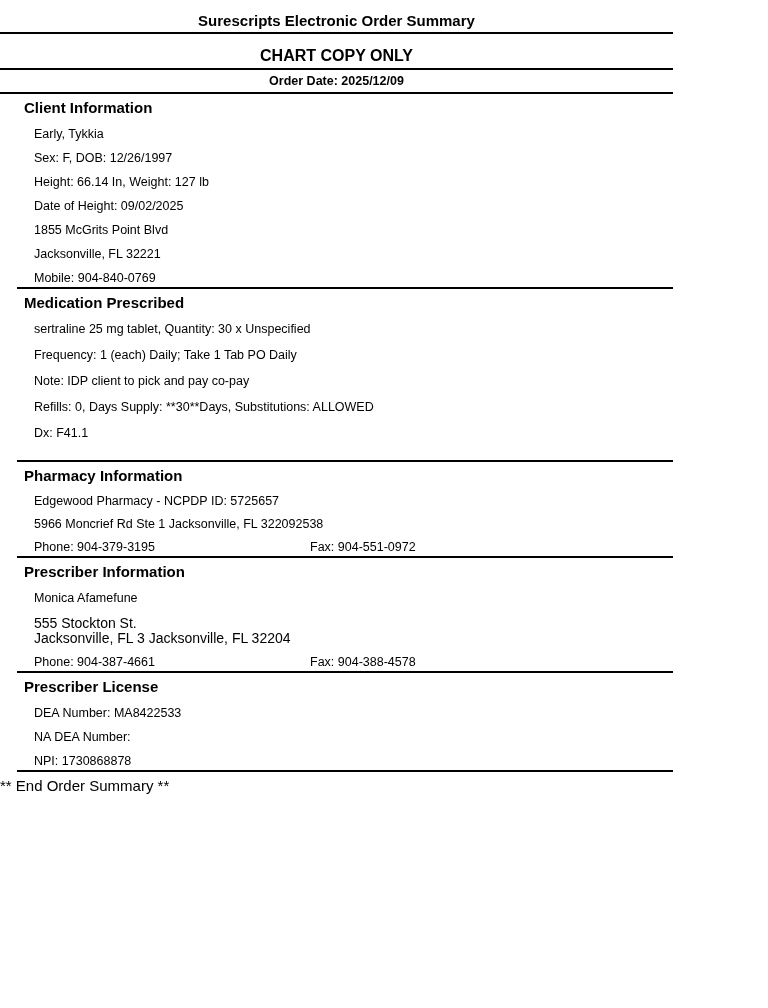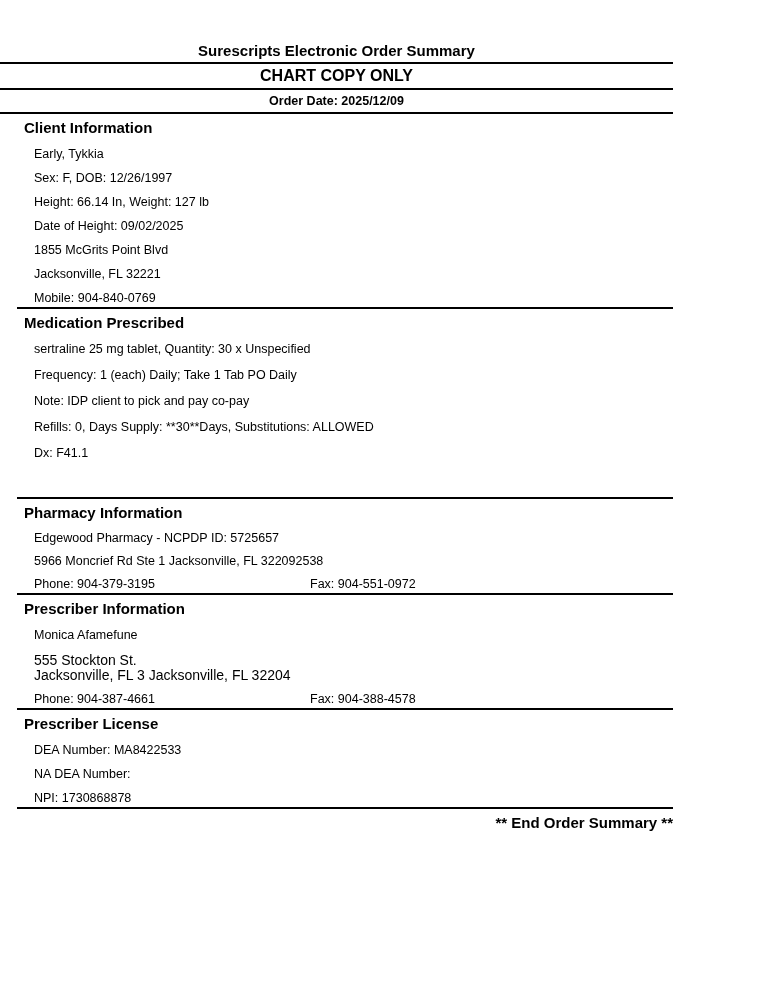--- a/index.html
+++ b/index.html
@@ -16,28 +16,28 @@
     overflow: hidden;
   }
   .doc {
     width: 673px;
   }
   .rule-b {
     border-bottom: 2px solid #000000;
   }
   
   .title-row {
-    padding: 42px 0 2px 0;
+    padding: 12px 0 2px 0;
     text-align: center;
     font-size: 15px;
     font-weight: bold;
     line-height: 18px;
   }
   .chartcopy-row {
-    padding: 2px 0 2px 0;
+    padding: 12px 0 2px 0;
     text-align: center;
     font-size: 16px;
     font-weight: bold;
     line-height: 20px;
   }
   .orderdate-row {
     padding: 3px 0 3px 0;
     text-align: center;
     font-size: 12.5px;
     font-weight: bold;
@@ -61,21 +61,21 @@
   }
   .line.bold {
     font-weight: normal;
   }
   .med-line {
     font-size: 12.5px;
     line-height: 13px;
     margin: 13px 0 0 17px;
   }
   .section-med {
-    padding-bottom: 37px;
+    padding-bottom: 20px;
   }
   .pharm-line {
     font-size: 12.5px;
     line-height: 13px;
     margin: 10px 0 0 17px;
   }
   .addr-block {
     font-size: 14px;
     line-height: 15px;
     margin: 11px 0 0 17px;
@@ -85,25 +85,24 @@
     font-size: 12.5px;
     line-height: 13px;
     margin: 10px 0 0 0;
   }
   .phonefax-row .phone-cell {
     margin-left: 17px;
     width: 276px;
   }
   .footer-row {
     margin-top: 5px;
-    text-align: right;
+    text-align: left;
     font-size: 15px;
-    font-weight: bold;
+    font-weight: normal;
     line-height: 18px;
-    margin-left: 36px;
   }
 </style>
 </head>
 <body>
 
 <div class="doc">
 
   <div class="title-row rule-b">Surescripts Electronic Order Summary</div>
   <div class="chartcopy-row rule-b">CHART COPY ONLY</div>
   <div class="orderdate-row rule-b">Order Date: 2025/12/09</div>

